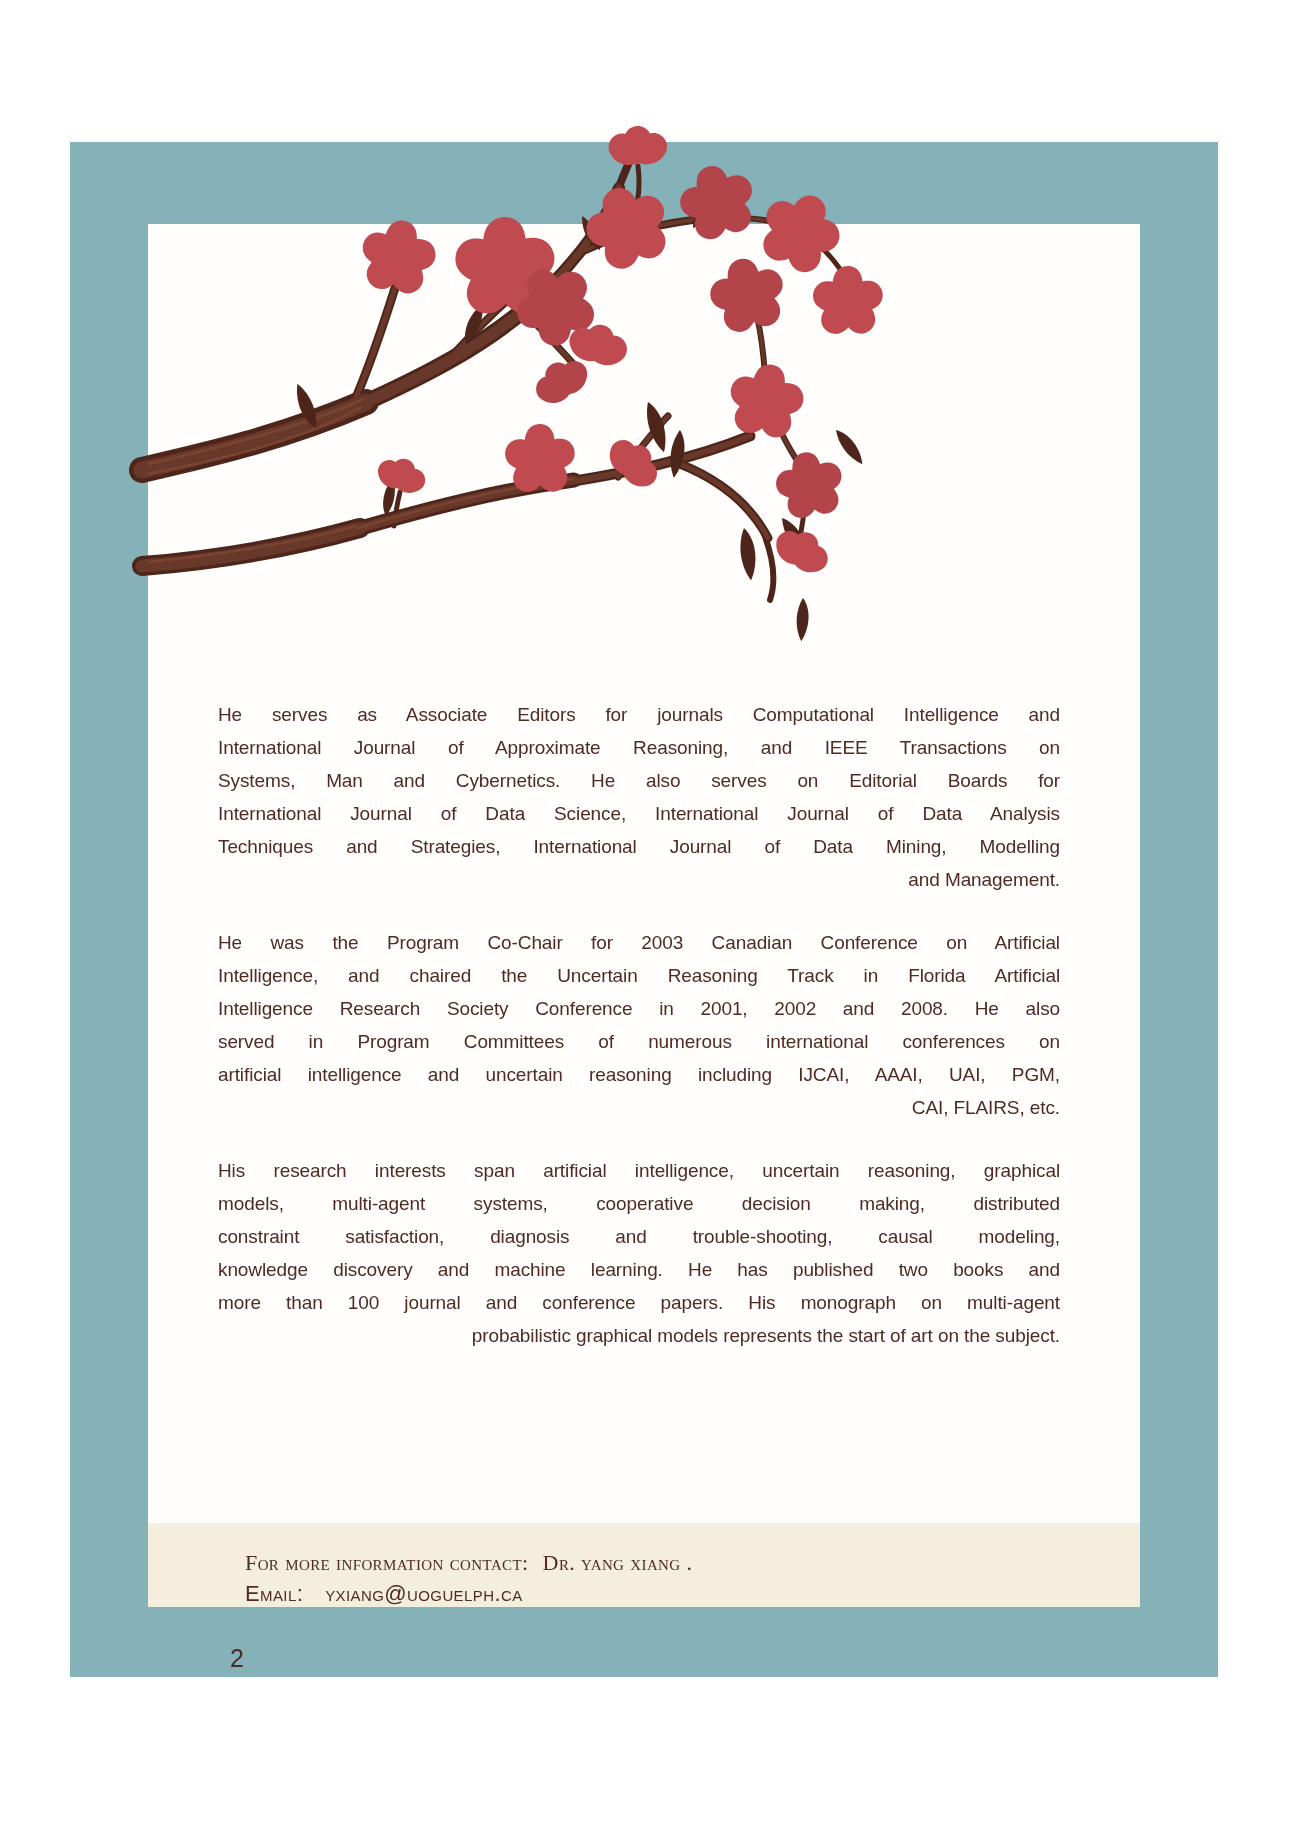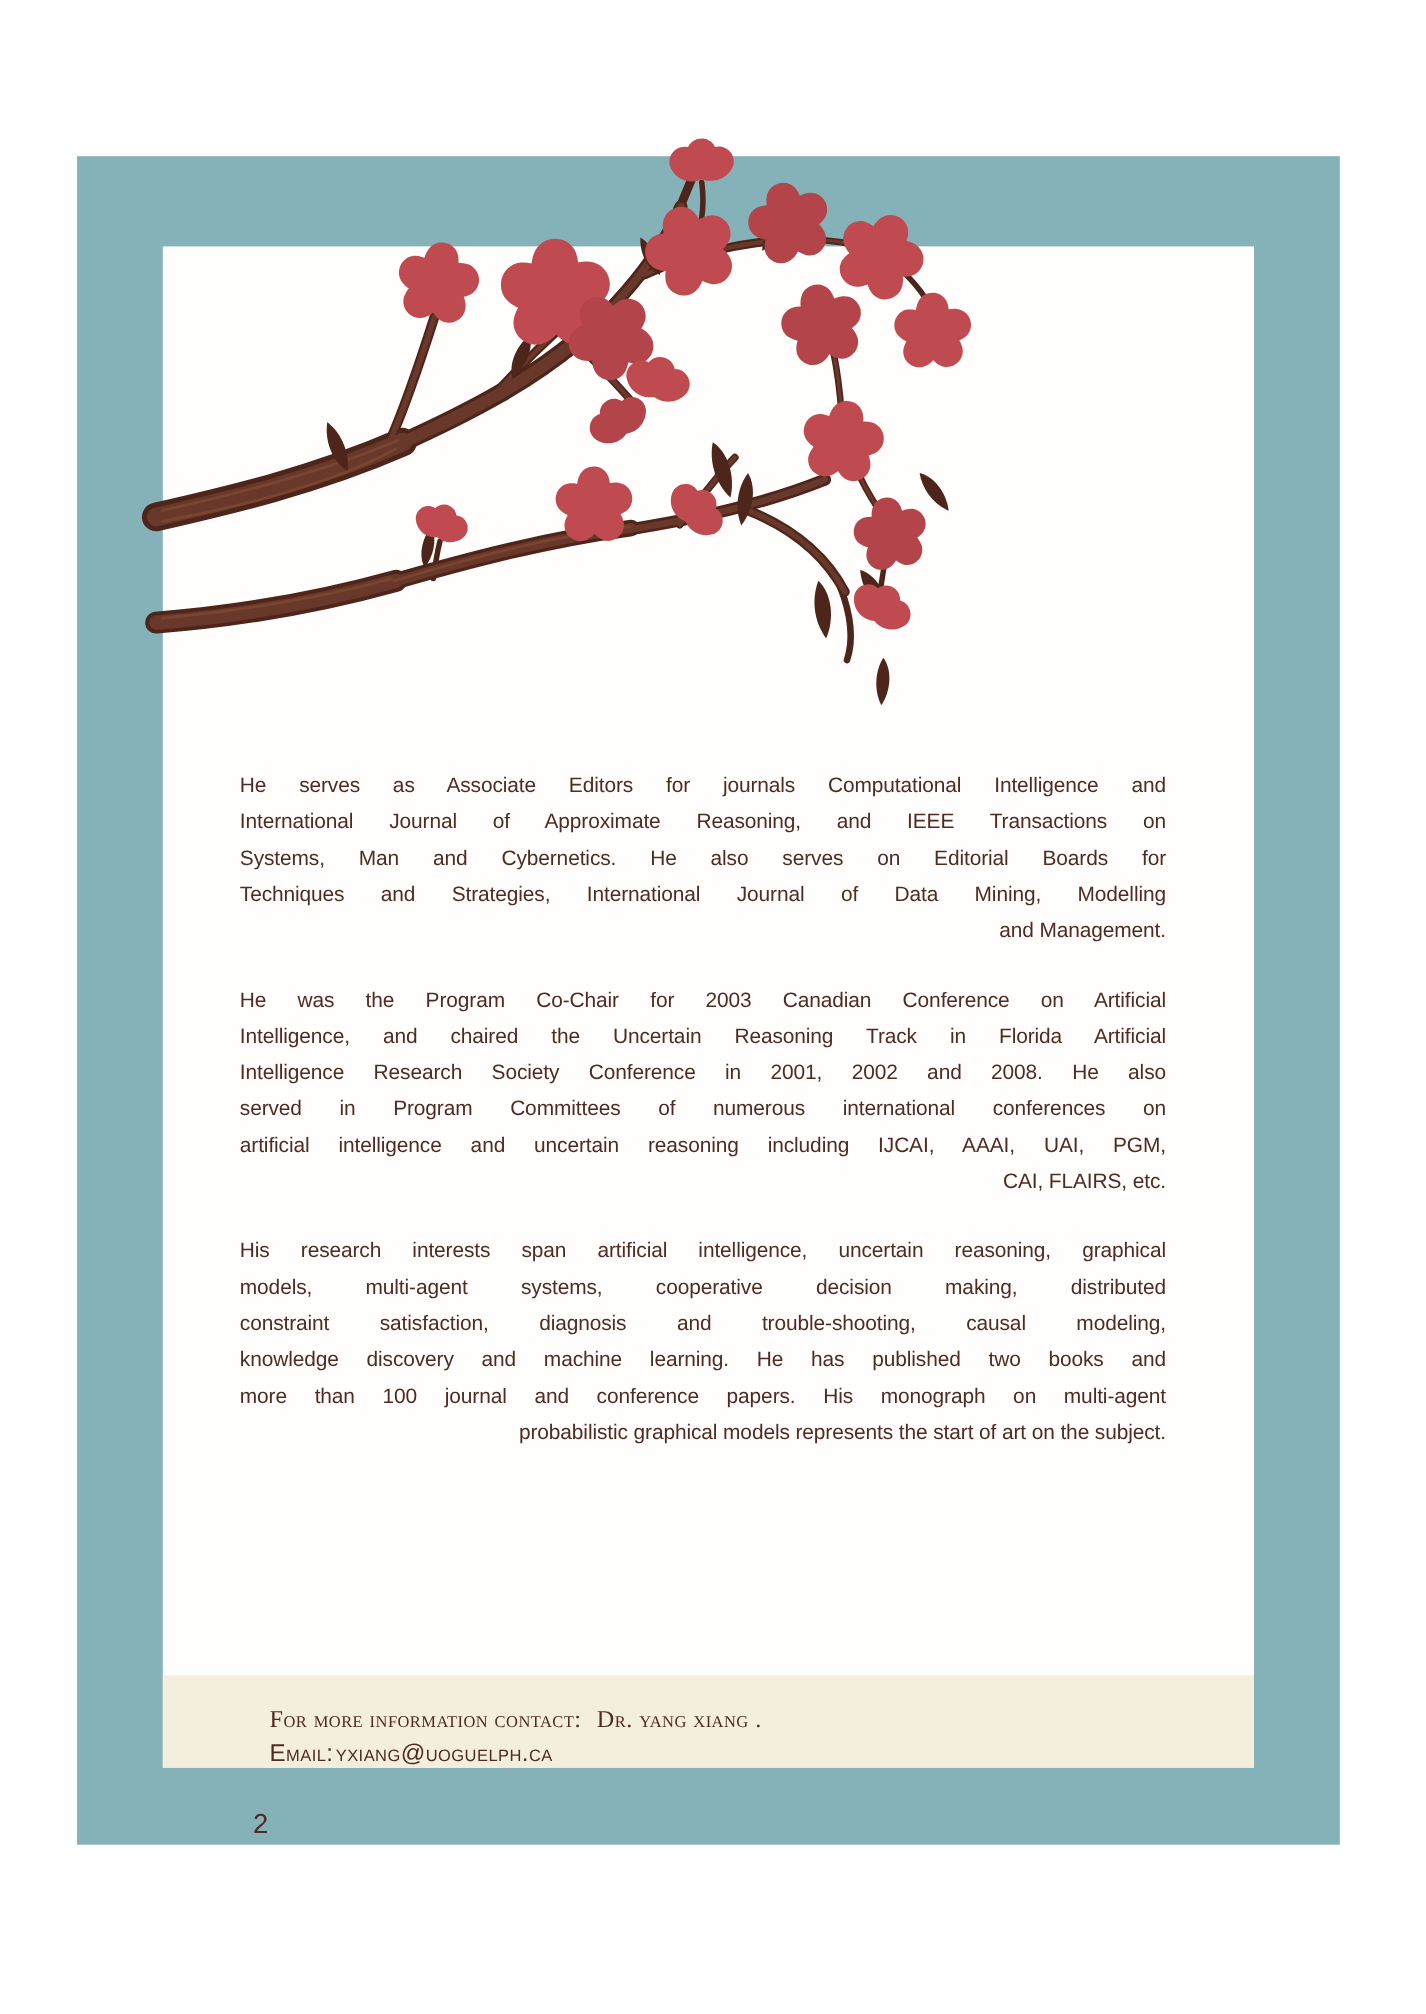--- a/index.html
+++ b/index.html
@@ -26,21 +26,21 @@
   .contact-band {
     position:absolute; left:0; bottom:0; width:100%; height:84px;
     background:var(--cream, #f4efdc); color:var(--ink, #4f2b23);
   }
   .contact-line {
     font-variant:small-caps; font-size:22px; letter-spacing:0.4px;
     line-height:31px; padding-left:97px;
   }
   .contact-line.first { padding-top:24px;font-family:Liberation Serif, serif; }
   .contact-value { margin-left:14px; }
-  .email-value  { margin-left:2px; }
+  .email-value  { margin-left:22px; }
   .page-number {
     position:absolute; left:160px; top:1502px;
     color:var(--ink, #4f2b23); font-size:25px;
   }
   svg.illustration {
     position:absolute; left:78px; top:-12px; width:722px; height:480px;
     overflow:visible;
   }
   .limb-dark { fill:none; stroke:var(--branch-dark, #4e251a); stroke-linecap:round; }
   .limb-mid  { fill:none; stroke:var(--branch, #68392a); stroke-linecap:round; }
@@ -54,20 +54,21 @@
 
 <div class="canvas">
   <div class="frame">
 
     <div class="page">
       <div class="body-text">
           <div class="para">
             <div class="jline">He serves as Associate Editors for journals Computational Intelligence and</div>
             <div class="jline">International Journal of Approximate Reasoning, and IEEE Transactions on</div>
             <div class="jline">Systems, Man and Cybernetics. He also serves on Editorial Boards for</div>
+            <div class="jline">International Journal of Data Science, International Journal of Data Analysis</div>
             <div class="jline">Techniques and Strategies, International Journal of Data Mining, Modelling</div>
             <div class="lline">and Management.</div>
           </div>
           <div class="para">
             <div class="jline">He was the Program Co-Chair for 2003 Canadian Conference on Artificial</div>
             <div class="jline">Intelligence, and chaired the Uncertain Reasoning Track in Florida Artificial</div>
             <div class="jline">Intelligence Research Society Conference in 2001, 2002 and 2008. He also</div>
             <div class="jline">served in Program Committees of numerous international conferences on</div>
             <div class="jline">artificial intelligence and uncertain reasoning including IJCAI, AAAI, UAI, PGM,</div>
             <div class="lline">CAI, FLAIRS, etc.</div>

